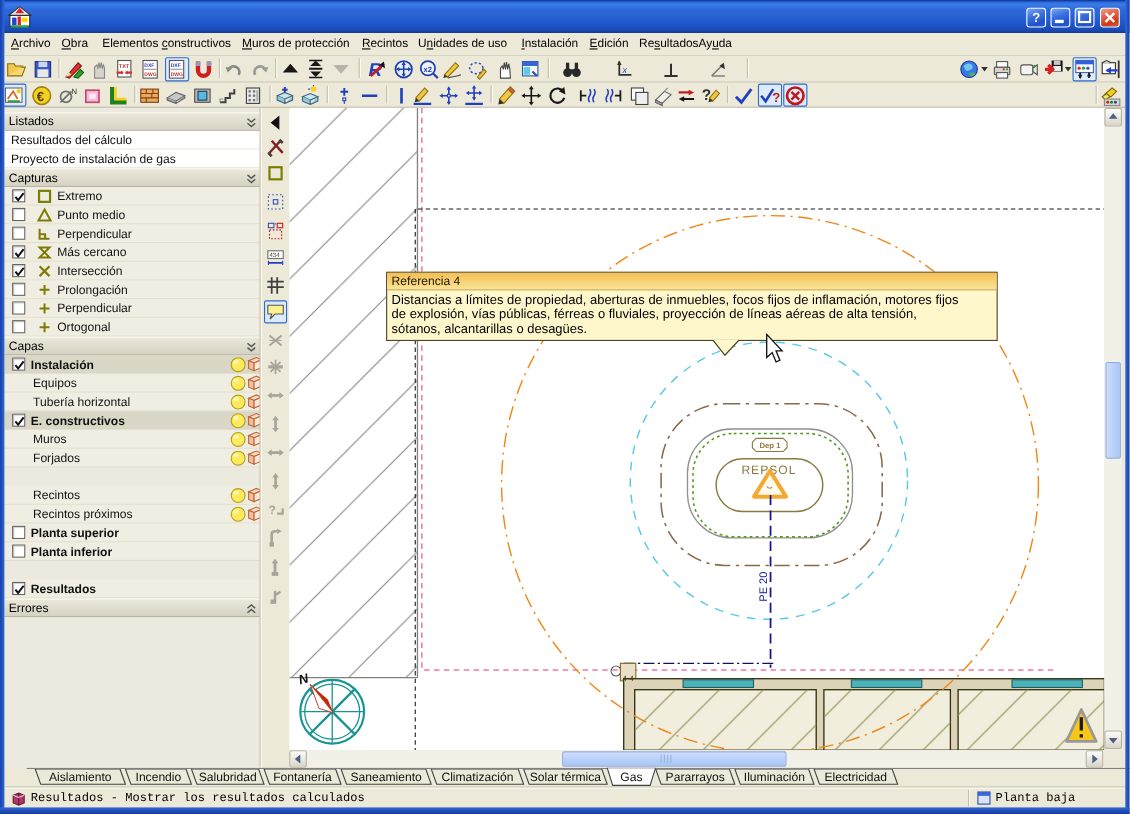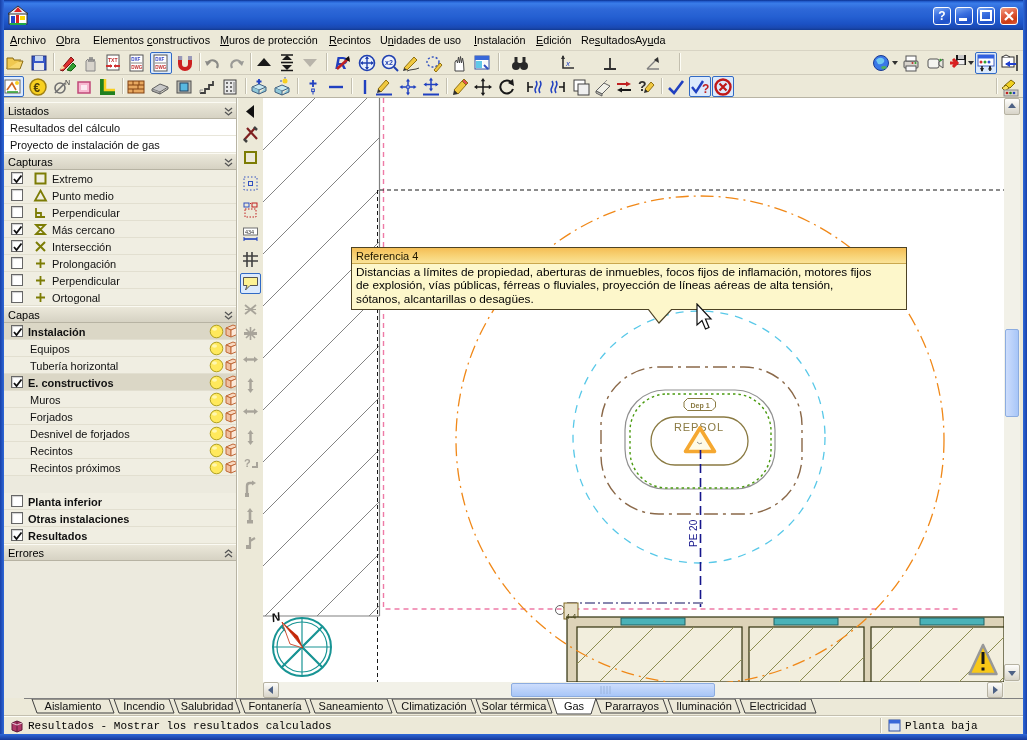--- a/index.html
+++ b/index.html
@@ -584,32 +584,20 @@
         <svg width="15" height="15" viewBox="0 0 15 15" style="position:absolute;left:205px;top:1px">
           <circle cx="7.5" cy="7.5" r="6.3" fill="#ffe95c" stroke="#b0a020"></circle>
           <ellipse cx="5.5" cy="5" rx="2.5" ry="1.8" fill="#fff7b0"></ellipse>
         </svg>
         <svg width="16" height="16" viewBox="0 0 16 16" style="position:absolute;left:220px;top:0px">
           <path d="M2 5 L9 2 L14 4 L7 7 Z" fill="#f8d8c0" stroke="#c06838"></path>
           <path d="M2 5 V12 L7 14 V7 Z" fill="#f0c0a0" stroke="#c06838"></path>
           <path d="M14 4 V11 L7 14 V7 Z" fill="#fce8d8" stroke="#c06838"></path>
         </svg>
       </div>
-<div class="row " style="top:327px">
-        <span class="lbl" style="left:26px;">Desnivel de forjados</span>
-        <svg width="15" height="15" viewBox="0 0 15 15" style="position:absolute;left:205px;top:1px">
-          <circle cx="7.5" cy="7.5" r="6.3" fill="#ffe95c" stroke="#b0a020"></circle>
-          <ellipse cx="5.5" cy="5" rx="2.5" ry="1.8" fill="#fff7b0"></ellipse>
-        </svg>
-        <svg width="16" height="16" viewBox="0 0 16 16" style="position:absolute;left:220px;top:0px">
-          <path d="M2 5 L9 2 L14 4 L7 7 Z" fill="#f8d8c0" stroke="#c06838"></path>
-          <path d="M2 5 V12 L7 14 V7 Z" fill="#f0c0a0" stroke="#c06838"></path>
-          <path d="M14 4 V11 L7 14 V7 Z" fill="#fce8d8" stroke="#c06838"></path>
-        </svg>
-      </div>
 <div class="row " style="top:344px">
         <span class="lbl" style="left:26px;">Recintos</span>
         <svg width="15" height="15" viewBox="0 0 15 15" style="position:absolute;left:205px;top:1px">
           <circle cx="7.5" cy="7.5" r="6.3" fill="#ffe95c" stroke="#b0a020"></circle>
           <ellipse cx="5.5" cy="5" rx="2.5" ry="1.8" fill="#fff7b0"></ellipse>
         </svg>
         <svg width="16" height="16" viewBox="0 0 16 16" style="position:absolute;left:220px;top:0px">
           <path d="M2 5 L9 2 L14 4 L7 7 Z" fill="#f8d8c0" stroke="#c06838"></path>
           <path d="M2 5 V12 L7 14 V7 Z" fill="#f0c0a0" stroke="#c06838"></path>
           <path d="M14 4 V11 L7 14 V7 Z" fill="#fce8d8" stroke="#c06838"></path>
@@ -620,27 +608,27 @@
         <svg width="15" height="15" viewBox="0 0 15 15" style="position:absolute;left:205px;top:1px">
           <circle cx="7.5" cy="7.5" r="6.3" fill="#ffe95c" stroke="#b0a020"></circle>
           <ellipse cx="5.5" cy="5" rx="2.5" ry="1.8" fill="#fff7b0"></ellipse>
         </svg>
         <svg width="16" height="16" viewBox="0 0 16 16" style="position:absolute;left:220px;top:0px">
           <path d="M2 5 L9 2 L14 4 L7 7 Z" fill="#f8d8c0" stroke="#c06838"></path>
           <path d="M2 5 V12 L7 14 V7 Z" fill="#f0c0a0" stroke="#c06838"></path>
           <path d="M14 4 V11 L7 14 V7 Z" fill="#fce8d8" stroke="#c06838"></path>
         </svg>
       </div>
+<div class="row " style="top:378px">
+        <span class="cb"></span>
+        <span class="lbl" style="left:24px;font-weight:bold;">Planta superior</span>
+      </div>
 <div class="row " style="top:395px">
         <span class="cb"></span>
         <span class="lbl" style="left:24px;font-weight:bold;">Planta inferior</span>
-      </div>
-<div class="row " style="top:412px">
-        <span class="cb"></span>
-        <span class="lbl" style="left:24px;font-weight:bold;">Otras instalaciones</span>
       </div>
 <div class="row " style="top:429px">
         <span class="cb">
           <svg width="12" height="12" viewBox="0 0 12 12" style="position:absolute;left:0;top:0">
             <path d="M2 6 L4.5 9 L9.5 2.5" fill="none" stroke="#101010" stroke-width="1.8"></path>
           </svg>
         </span>
         <span class="lbl" style="left:24px;font-weight:bold;">Resultados</span>
       </div>
 <div class="hdr" style="top:446px">

